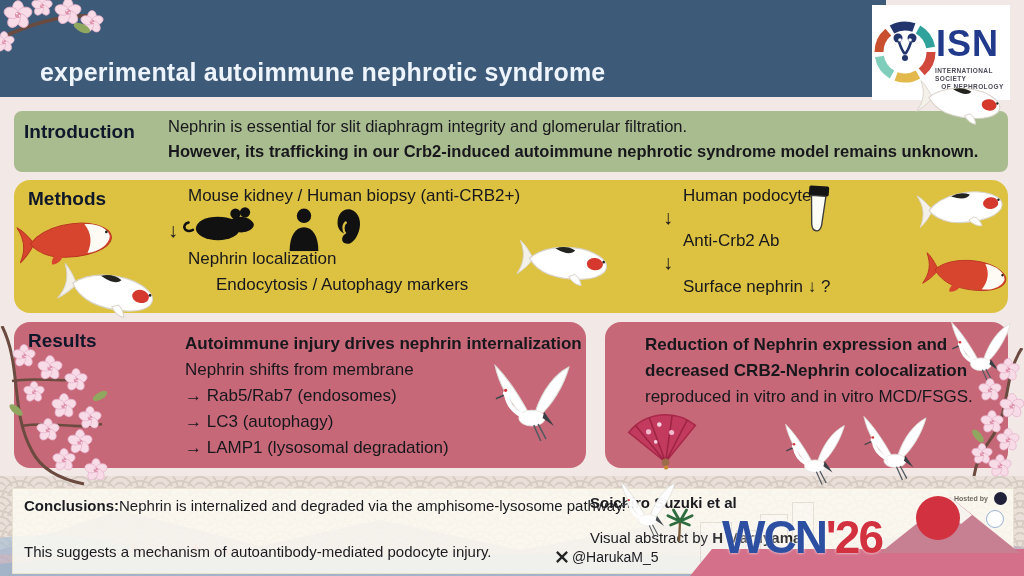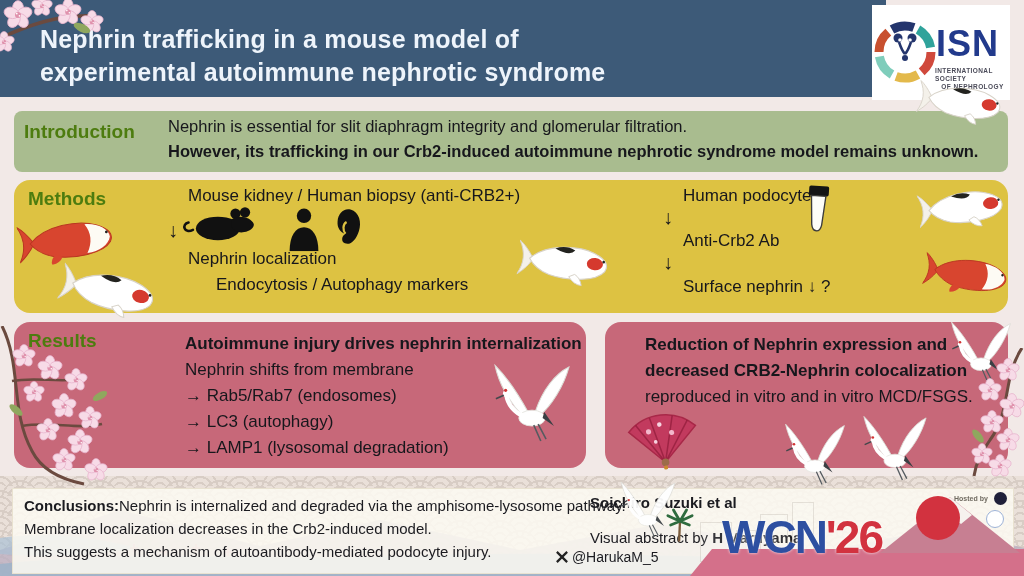--- a/index.html
+++ b/index.html
@@ -11,21 +11,21 @@
   .title{color:#eef4fb;font-size:25px;font-weight:600;letter-spacing:.2px;z-index:2;}
   .isn-box{left:872px;top:5px;width:138px;height:95px;background:#ffffff;z-index:3;}
   .isn-acronym{left:64px;top:18px;font-size:36px;font-weight:bold;color:#223a8c;letter-spacing:1px;}
   .isn-sub{left:63px;top:62px;font-size:6.5px;color:#4b4b59;letter-spacing:.4px;line-height:8px;font-weight:bold;}
   
   .box{border-radius:12px;z-index:1;}
   .intro-box{left:14px;top:111px;width:994px;height:61px;background:#a9bc8f;border-radius:8px;}
   .methods-box{left:14px;top:180px;width:994px;height:133px;background:#ddc242;border-radius:16px;}
   .results-box-l{left:14px;top:322px;width:572px;height:146px;background:#c76879;border-radius:16px;}
   .results-box-r{left:605px;top:322px;width:403px;height:146px;background:#c76879;border-radius:16px;}
-  .sec-label{font-size:19px;font-weight:bold;color:#4d7c0f;z-index:2;}
+  .sec-label{font-size:19px;font-weight:bold;color:#0f172a;z-index:2;}
   .t17{font-size:17px;line-height:22px;z-index:2;margin-left:20px;}
   .t16{font-size:16.5px;z-index:2;}
   .bold{font-weight:bold;}
   .arrow{font-size:20px;font-weight:bold;z-index:2;}
   
   .footer-bg{left:0;top:476px;width:1024px;height:100px;background:#eae0d9;z-index:0;
     background-image:
       radial-gradient(circle at 50% 115%, rgba(0,0,0,0) 0 5px, #d8cdc5 5px 7px, rgba(0,0,0,0) 7px 11px, #d8cdc5 11px 13px, rgba(0,0,0,0) 13px 17px, #d8cdc5 17px 19px, rgba(0,0,0,0) 19px),
       radial-gradient(circle at 50% 115%, rgba(0,0,0,0) 0 5px, #d8cdc5 5px 7px, rgba(0,0,0,0) 7px 11px, #d8cdc5 11px 13px, rgba(0,0,0,0) 13px 17px, #d8cdc5 17px 19px, rgba(0,0,0,0) 19px);
     background-size:40px 20px;background-position:0 0,20px 10px;}
@@ -130,21 +130,20 @@
 
   <div class="abs footer-bg"></div>
   <svg class="abs" style="left:0;top:476px;width:1024px;height:100px;z-index:0" viewBox="0 0 1024 100">
     <path d="M0,74 L120,34 L260,70 L380,44 L520,74 L660,48 L820,76 L940,52 L1024,72 L1024,100 L0,100 Z" fill="#b9acbf" opacity="0.75"></path>
     <path d="M0,88 C150,72 260,86 400,80 C600,72 760,88 1024,80 L1024,100 L0,100 Z" fill="#9fb3c8" opacity="0.9"></path>
     <path d="M0,62 C60,54 100,64 140,72 C95,80 40,82 0,78 Z" fill="#a9c0d4" opacity="0.7"></path>
     <path d="M130,76 h8 M134,72 v8 M160,80 h8 M164,76 v8 M192,76 h8 M196,72 v8 M224,80 h8 M228,76 v8" stroke="rgba(214,130,150,.65)" stroke-width="1.5" transform="translate(0,-4)"></path>
   </svg>
 
   <div class="abs header-bar"></div>
-  <div class="abs title" style="left:40px;top:25px;">Nephrin trafficking in a mouse model of</div>
   <div class="abs title" style="left:40px;top:58px;">experimental autoimmune nephrotic syndrome</div>
 
   <div class="abs isn-box">
     <svg class="abs" style="left:-4px;top:10px;width:74px;height:74px" viewBox="-37 -37 74 74">
       <circle r="32" fill="#ffffff"></circle>
       <path d="M-13,-22.5 A26 26 0 0 1 8.9,-24.4" stroke="#24356d" stroke-width="9" fill="none"></path>
       <path d="M13,-22.5 A26 26 0 0 1 25.6,-4.5" stroke="#2fa39b" stroke-width="9" fill="none"></path>
       <path d="M26,0 A26 26 0 0 1 16.7,19.9" stroke="#d0493c" stroke-width="9" fill="none"></path>
       <path d="M13,22.5 A26 26 0 0 1 -8.9,24.4" stroke="#e3b94b" stroke-width="9" fill="none"></path>
       <path d="M-13,22.5 A26 26 0 0 1 -25.6,4.5" stroke="#7fcdbb" stroke-width="9" fill="none"></path>
@@ -287,21 +286,20 @@
     <use href="#flower" x="-11" y="-11" width="22" height="22" transform="translate(44,106)"></use>
     <use href="#flower" x="-12" y="-12" width="24" height="24" transform="translate(62,118)"></use>
     <ellipse cx="40" cy="88" rx="8" ry="3.6" fill="#8fa75e" transform="rotate(50 40 88)"></ellipse>
   </svg>
 
   <div class="abs concl-box"></div>
 
   <div class="abs concl-text" style="left:24px;top:496px">
     <span class="bold" style="">Conclusions:</span><span>Nephrin is internalized and degraded via the amphisome-lysosome pathway.</span>
   </div>
-  <div class="abs concl-text" style="left:24px;top:519px">Membrane localization decreases in the Crb2-induced model.</div>
   <div class="abs concl-text" style="left:24px;top:542px">This suggests a mechanism of autoantibody-mediated podocyte injury.</div>
 
   <div class="abs credit bold" style="left:590px;top:494px">Soichiro Suzuki et al</div>
   <div class="abs credit" style="left:590px;top:529px">
     <span style="padding-right:4px">Visual abstract by</span><span class="bold">H Maruyama</span>
   </div>
   <div class="abs credit" style="left:556px;top:549px;font-size:14px">
     <svg style="width:12px;height:12px;vertical-align:-1px" viewBox="0 0 14 14">
       <path d="M1,1 L13,13 M13,1 L1,13" stroke="#222" stroke-width="2.6"></path>
     </svg>

